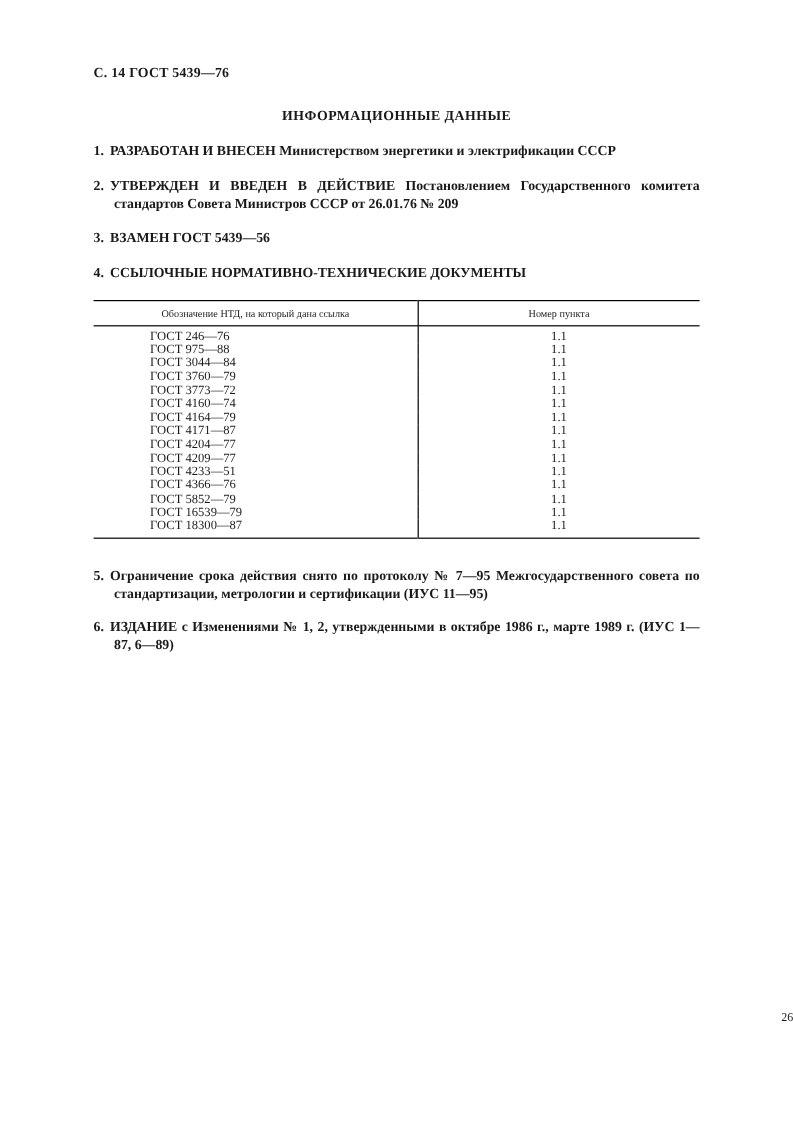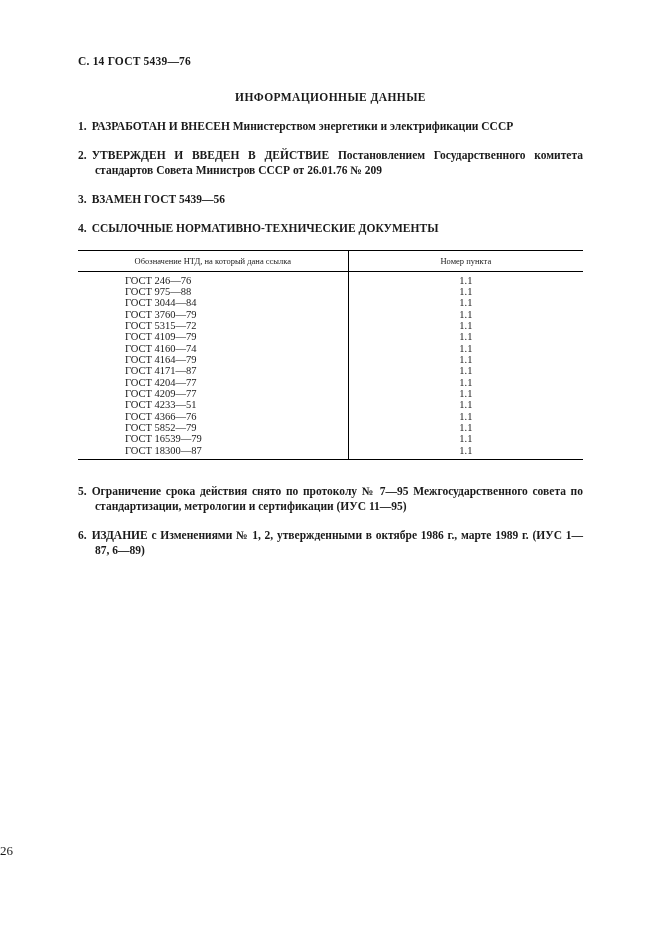--- a/index.html
+++ b/index.html
@@ -67,22 +67,22 @@
   .ntd-table td.cell-ntd { padding-left: 47px; margin-top: 40px; }
   .ntd-table td.cell-punkt { text-align: center; }
   .ntd-table tbody tr:first-child td { padding-top: 3px; }
   .ntd-table tbody tr:last-child td { padding-bottom: 3px; }
   .after-table { margin-top: 24px; }
   .page-number {
     position: absolute;
     left: 0;
     top: 843px;
     width: 100%;
-    text-align: left;
-    font-size: 13px;
+    text-align: right;
+    font-size: 10px;
   }
 </style>
 </head>
 <body>
 
 <div class="page">
   <div class="content">
 
     <div class="doc-header">С. 14 ГОСТ 5439—76</div>
 
@@ -122,25 +122,21 @@
           </tr>
           <tr>
             <td class="cell-ntd">ГОСТ 3044—84</td>
             <td class="cell-punkt">1.1</td>
           </tr>
           <tr>
             <td class="cell-ntd">ГОСТ 3760—79</td>
             <td class="cell-punkt">1.1</td>
           </tr>
           <tr>
-            <td class="cell-ntd">ГОСТ 5315—72</td>
-            <td class="cell-punkt">1.1</td>
-          </tr>
-          <tr>
-            <td class="cell-ntd">ГОСТ 4109—79</td>
+            <td class="cell-ntd">ГОСТ 3773—72</td>
             <td class="cell-punkt">1.1</td>
           </tr>
           <tr>
             <td class="cell-ntd">ГОСТ 4160—74</td>
             <td class="cell-punkt">1.1</td>
           </tr>
           <tr>
             <td class="cell-ntd">ГОСТ 4164—79</td>
             <td class="cell-punkt">1.1</td>
           </tr>

